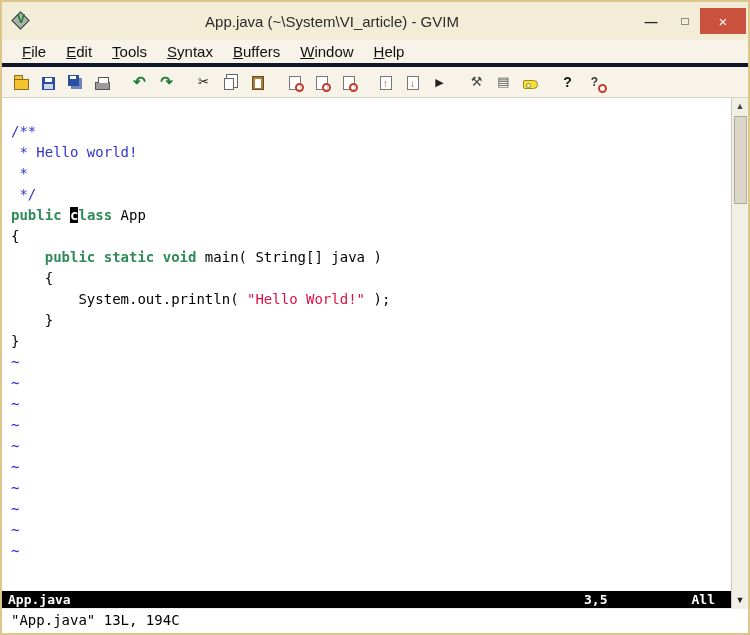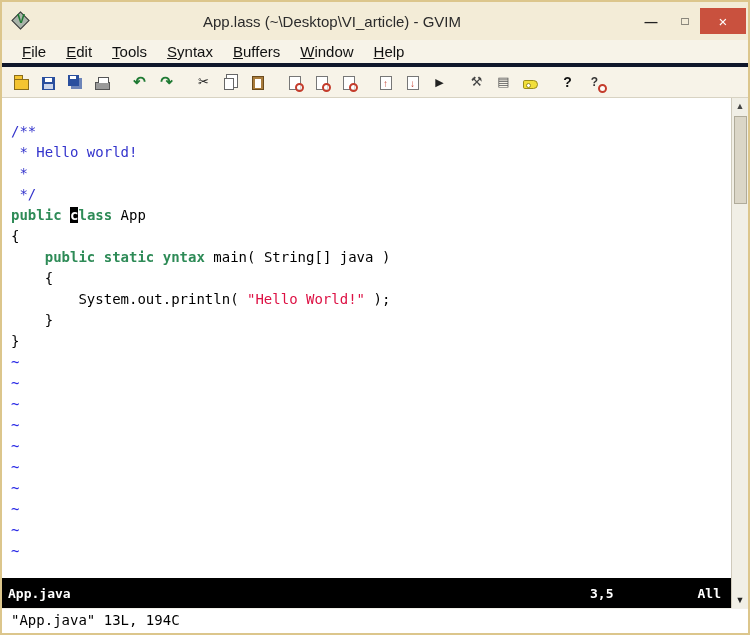--- a/index.html
+++ b/index.html
@@ -77,23 +77,23 @@
           font-family:"DejaVu Sans Mono",monospace;font-size:14px;line-height:21px;color:#000;}
   .code-line{white-space:pre;min-height:21px;}
   .seg.plain{color:#000;}
   .seg.pre{color:var(--preproc);}
   .seg.comment{color:var(--comment);}
   .seg.kw{color:var(--keyword);font-weight:bold;}
   .seg.str{color:var(--string);}
   .seg.tilde{color:var(--tilde);}
   .seg.cursor{background:var(--cursor_bg);color:#fff;font-weight:bold;}
   
-  .statusbar{height:30px;background:var(--status_bg);color:#fff;display:flex;align-items:center;
+  .statusbar{height:17px;background:var(--status_bg);color:#fff;display:flex;align-items:center;
              font-family:"DejaVu Sans Mono",monospace;font-size:13px;font-weight:bold;
-             padding:0 10px 0 6px;flex:0 0 auto;}
+             padding:0 16px 0 6px;flex:0 0 auto;}
   .sb-pos{margin-left:auto;}
   .sb-scroll{margin-left:84px;}
   
   .scrollbar{width:17px;background:#f1efe6;border-left:1px solid #cfcabb;display:flex;
              flex-direction:column;align-items:center;flex:0 0 auto;}
   .sb-btn{width:17px;height:16px;font-size:9px;color:#444;display:flex;align-items:center;
           justify-content:center;background:transparent;border:none;}
   .sb-btn-down{margin-top:auto;color:#222;}
   .sb-thumb{width:13px;height:88px;background:#dbd6c7;border:1px solid #b0ab9a;margin-top:2px;}
   
@@ -103,21 +103,21 @@
 </head>
 <body>
 
 <div class="window">
 
   <div class="titlebar">
     <span class="win-icon">
       <span class="vim-diamond"></span>
       <span class="vim-letter">V</span>
     </span>
-    <span class="title-text">App.lass (~\Desktop\VI_article) - GVIM</span>
+    <span class="title-text">App.java (~\System\VI_article) - GVIM</span>
     <span class="win-controls">
       <button class="win-btn btn-min">—</button>
       <button class="win-btn btn-max">□</button>
       <button class="win-btn btn-close">×</button>
     </span>
   </div>
 
   <div class="menubar" id="menubar">
       <span class="menu-item"><u>F</u>ile</span>
       <span class="menu-item"><u>E</u>dit</span>
@@ -200,21 +200,21 @@
   <div class="main">
     <div class="left-col">
       <div class="editor" id="code-lines">
           <div class="code-line"></div>
           <div class="code-line"><span class="seg comment">/**</span></div>
           <div class="code-line"><span class="seg comment"> * Hello world!</span></div>
           <div class="code-line"><span class="seg comment"> *</span></div>
           <div class="code-line"><span class="seg comment"> */</span></div>
           <div class="code-line"><span class="seg kw">public </span><span class="seg cursor">c</span><span class="seg kw">lass</span><span class="seg plain"> App</span></div>
           <div class="code-line"><span class="seg plain">{</span></div>
-          <div class="code-line"><span class="seg plain">    </span><span class="seg kw">public static yntax</span><span class="seg plain"> main( String[] java )</span></div>
+          <div class="code-line"><span class="seg plain">    </span><span class="seg kw">public static void</span><span class="seg plain"> main( String[] java )</span></div>
           <div class="code-line"><span class="seg plain">    {</span></div>
           <div class="code-line"><span class="seg plain">        System.out.println( </span><span class="seg str">"Hello World!"</span><span class="seg plain"> );</span></div>
           <div class="code-line"><span class="seg plain">    }</span></div>
           <div class="code-line"><span class="seg plain">}</span></div>
           <div class="code-line"><span class="seg tilde">~</span></div>
           <div class="code-line"><span class="seg tilde">~</span></div>
           <div class="code-line"><span class="seg tilde">~</span></div>
           <div class="code-line"><span class="seg tilde">~</span></div>
           <div class="code-line"><span class="seg tilde">~</span></div>
           <div class="code-line"><span class="seg tilde">~</span></div>

